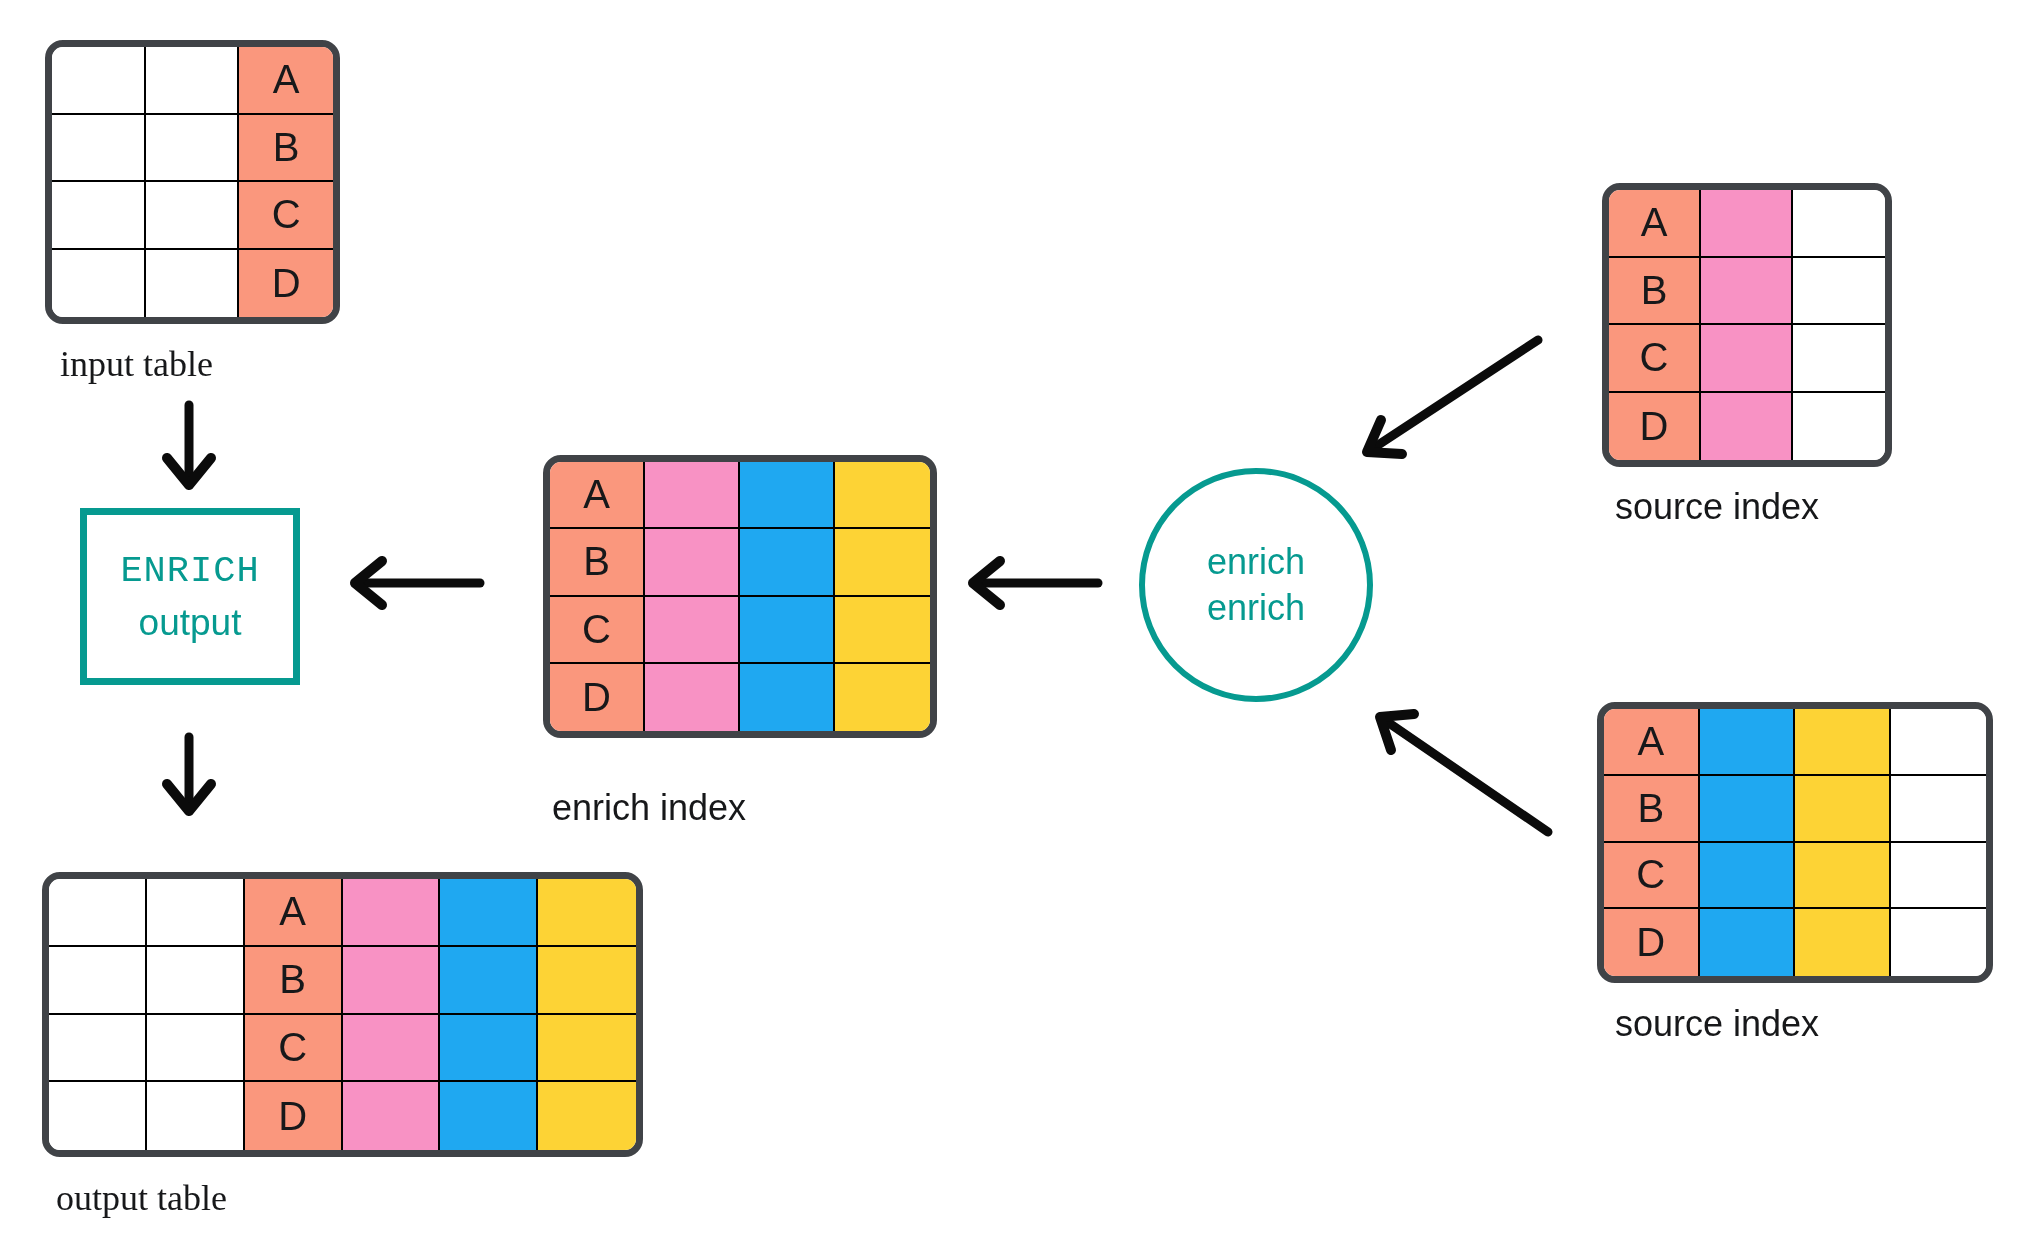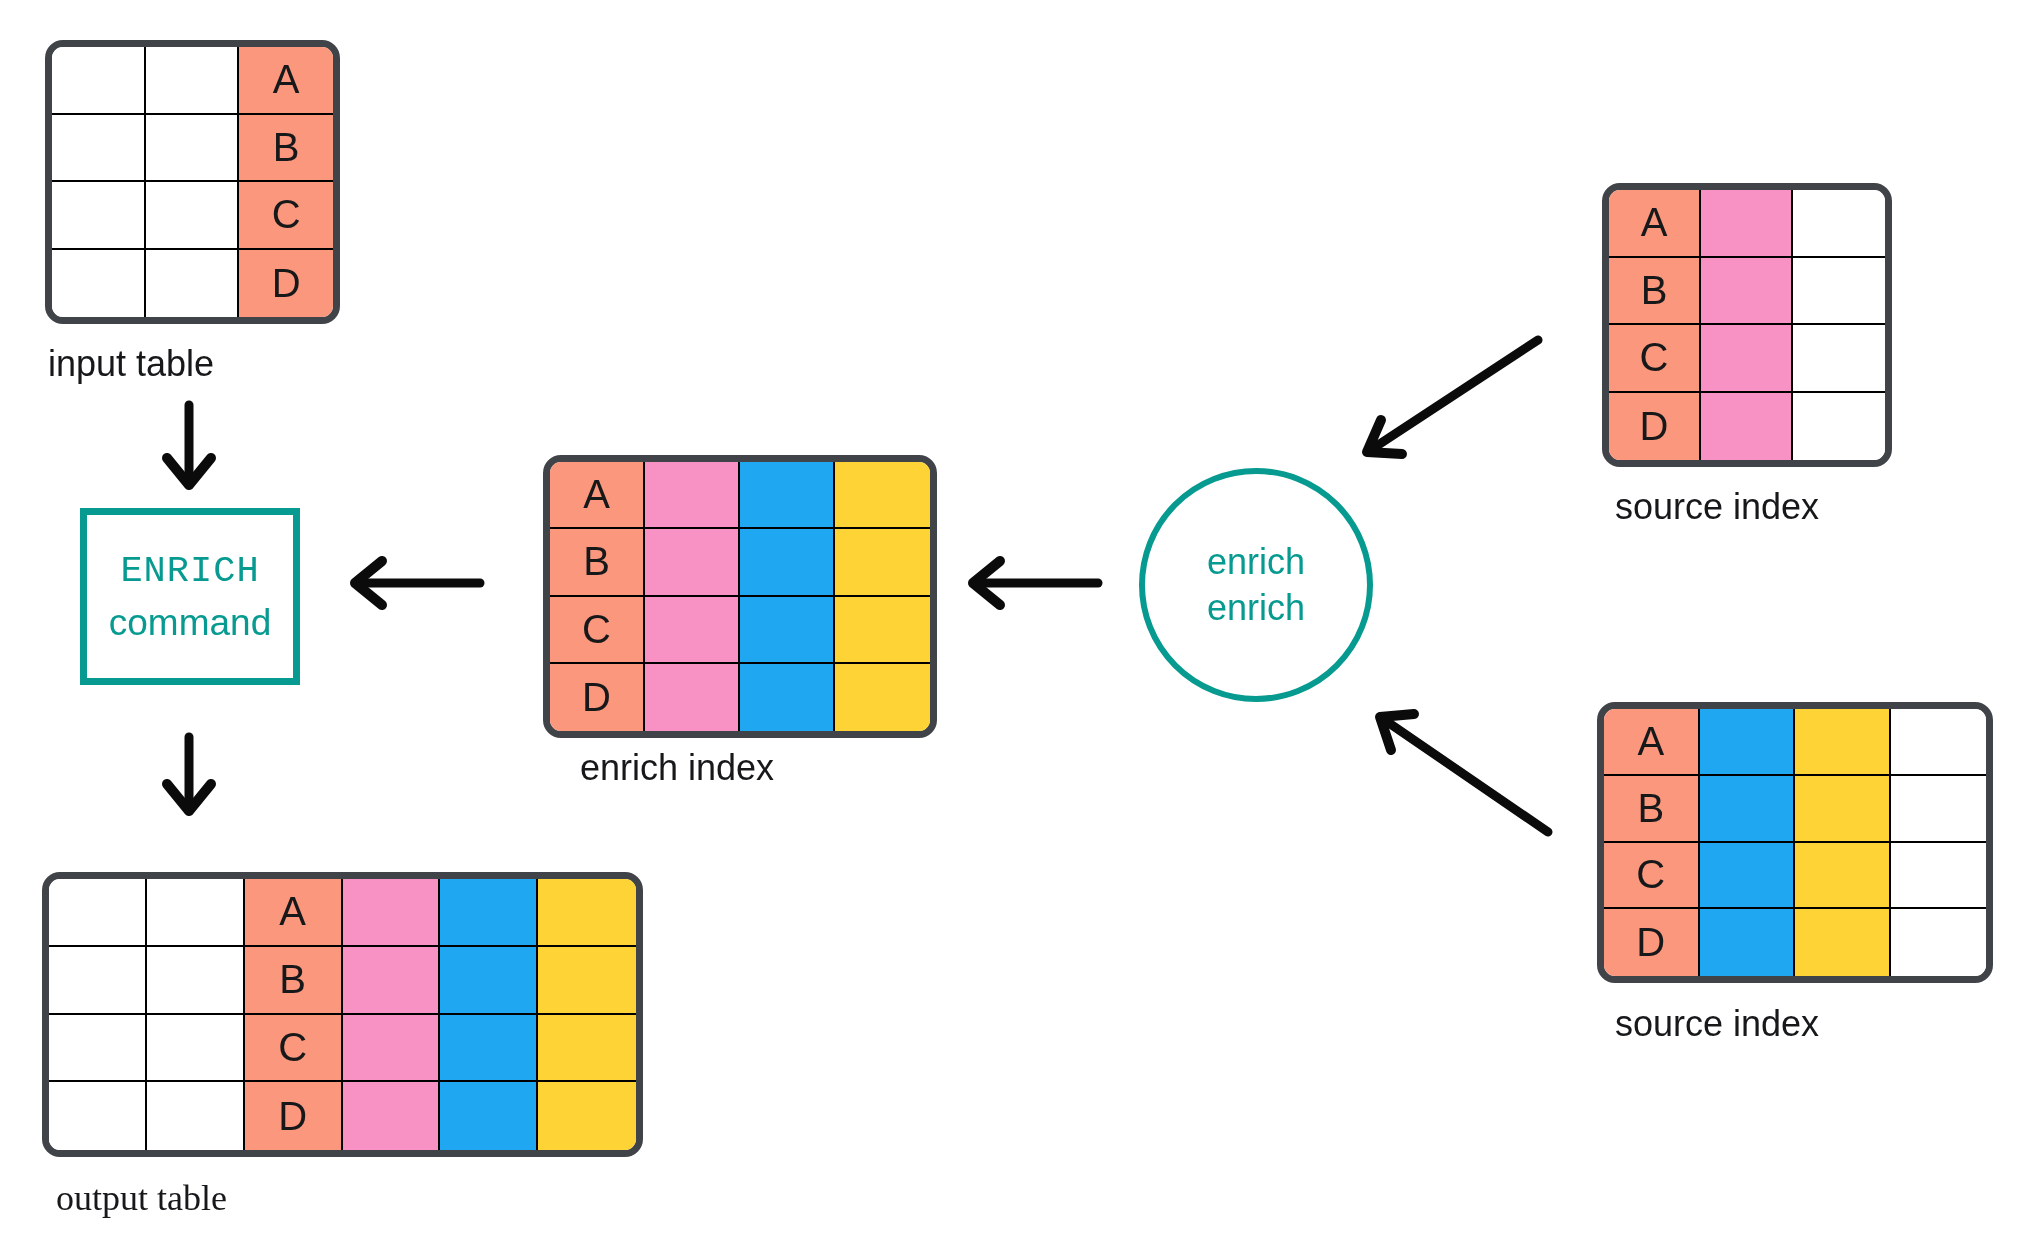--- a/index.html
+++ b/index.html
@@ -85,21 +85,21 @@
       <div class="cell bg-white"></div>
       <div class="cell bg-white"></div>
       <div class="cell bg-salmon lastc">B</div>
       <div class="cell bg-white"></div>
       <div class="cell bg-white"></div>
       <div class="cell bg-salmon lastc">C</div>
       <div class="cell bg-white lastr"></div>
       <div class="cell bg-white lastr"></div>
       <div class="cell bg-salmon lastc lastr">D</div>
     </div>
-  <div class="lbl" style="left:48px;top:343px;">input table</div>
+  <div class="lbl" style="left:60px;top:343px;font-family:Liberation Serif, serif;">input table</div>
 
   <div class="tbl" style="left: 42px; top: 872px; width: 601px; height: 285px; grid-template-columns: repeat(6, 1fr);">
       <div class="cell bg-white"></div>
       <div class="cell bg-white"></div>
       <div class="cell bg-salmon">A</div>
       <div class="cell bg-pink"></div>
       <div class="cell bg-blue"></div>
       <div class="cell bg-yellow lastc"></div>
       <div class="cell bg-white"></div>
       <div class="cell bg-white"></div>
@@ -133,21 +133,21 @@
       <div class="cell bg-yellow lastc"></div>
       <div class="cell bg-salmon">C</div>
       <div class="cell bg-pink"></div>
       <div class="cell bg-blue"></div>
       <div class="cell bg-yellow lastc"></div>
       <div class="cell bg-salmon lastr">D</div>
       <div class="cell bg-pink lastr"></div>
       <div class="cell bg-blue lastr"></div>
       <div class="cell bg-yellow lastc lastr"></div>
     </div>
-  <div class="lbl" style="left:552px;top:747px;margin-left:28px;">enrich index</div>
+  <div class="lbl" style="left:552px;top:787px;">enrich index</div>
 
   <div class="tbl" style="left: 1602px; top: 183px; width: 290px; height: 284px; grid-template-columns: repeat(3, 1fr);">
       <div class="cell bg-salmon">A</div>
       <div class="cell bg-pink"></div>
       <div class="cell bg-white lastc"></div>
       <div class="cell bg-salmon">B</div>
       <div class="cell bg-pink"></div>
       <div class="cell bg-white lastc"></div>
       <div class="cell bg-salmon">C</div>
       <div class="cell bg-pink"></div>
@@ -173,21 +173,21 @@
       <div class="cell bg-white lastc"></div>
       <div class="cell bg-salmon lastr">D</div>
       <div class="cell bg-blue lastr"></div>
       <div class="cell bg-yellow lastr"></div>
       <div class="cell bg-white lastc lastr"></div>
     </div>
   <div class="lbl" style="left:1615px;top:1003px;">source index</div>
 
   <div class="cmdbox">
     <span class="mono">ENRICH</span>
-    <span class="sans">command</span>
+    <span class="sans">output</span>
   </div>
 
   <div class="policy">
     <span>enrich</span>
     <span>enrich</span>
   </div>
 
   <svg class="arrows" width="2038" height="1260" viewBox="0 0 2038 1260">
     <g>
       <path class="shaft" d="M189 405 L189 482"></path>

